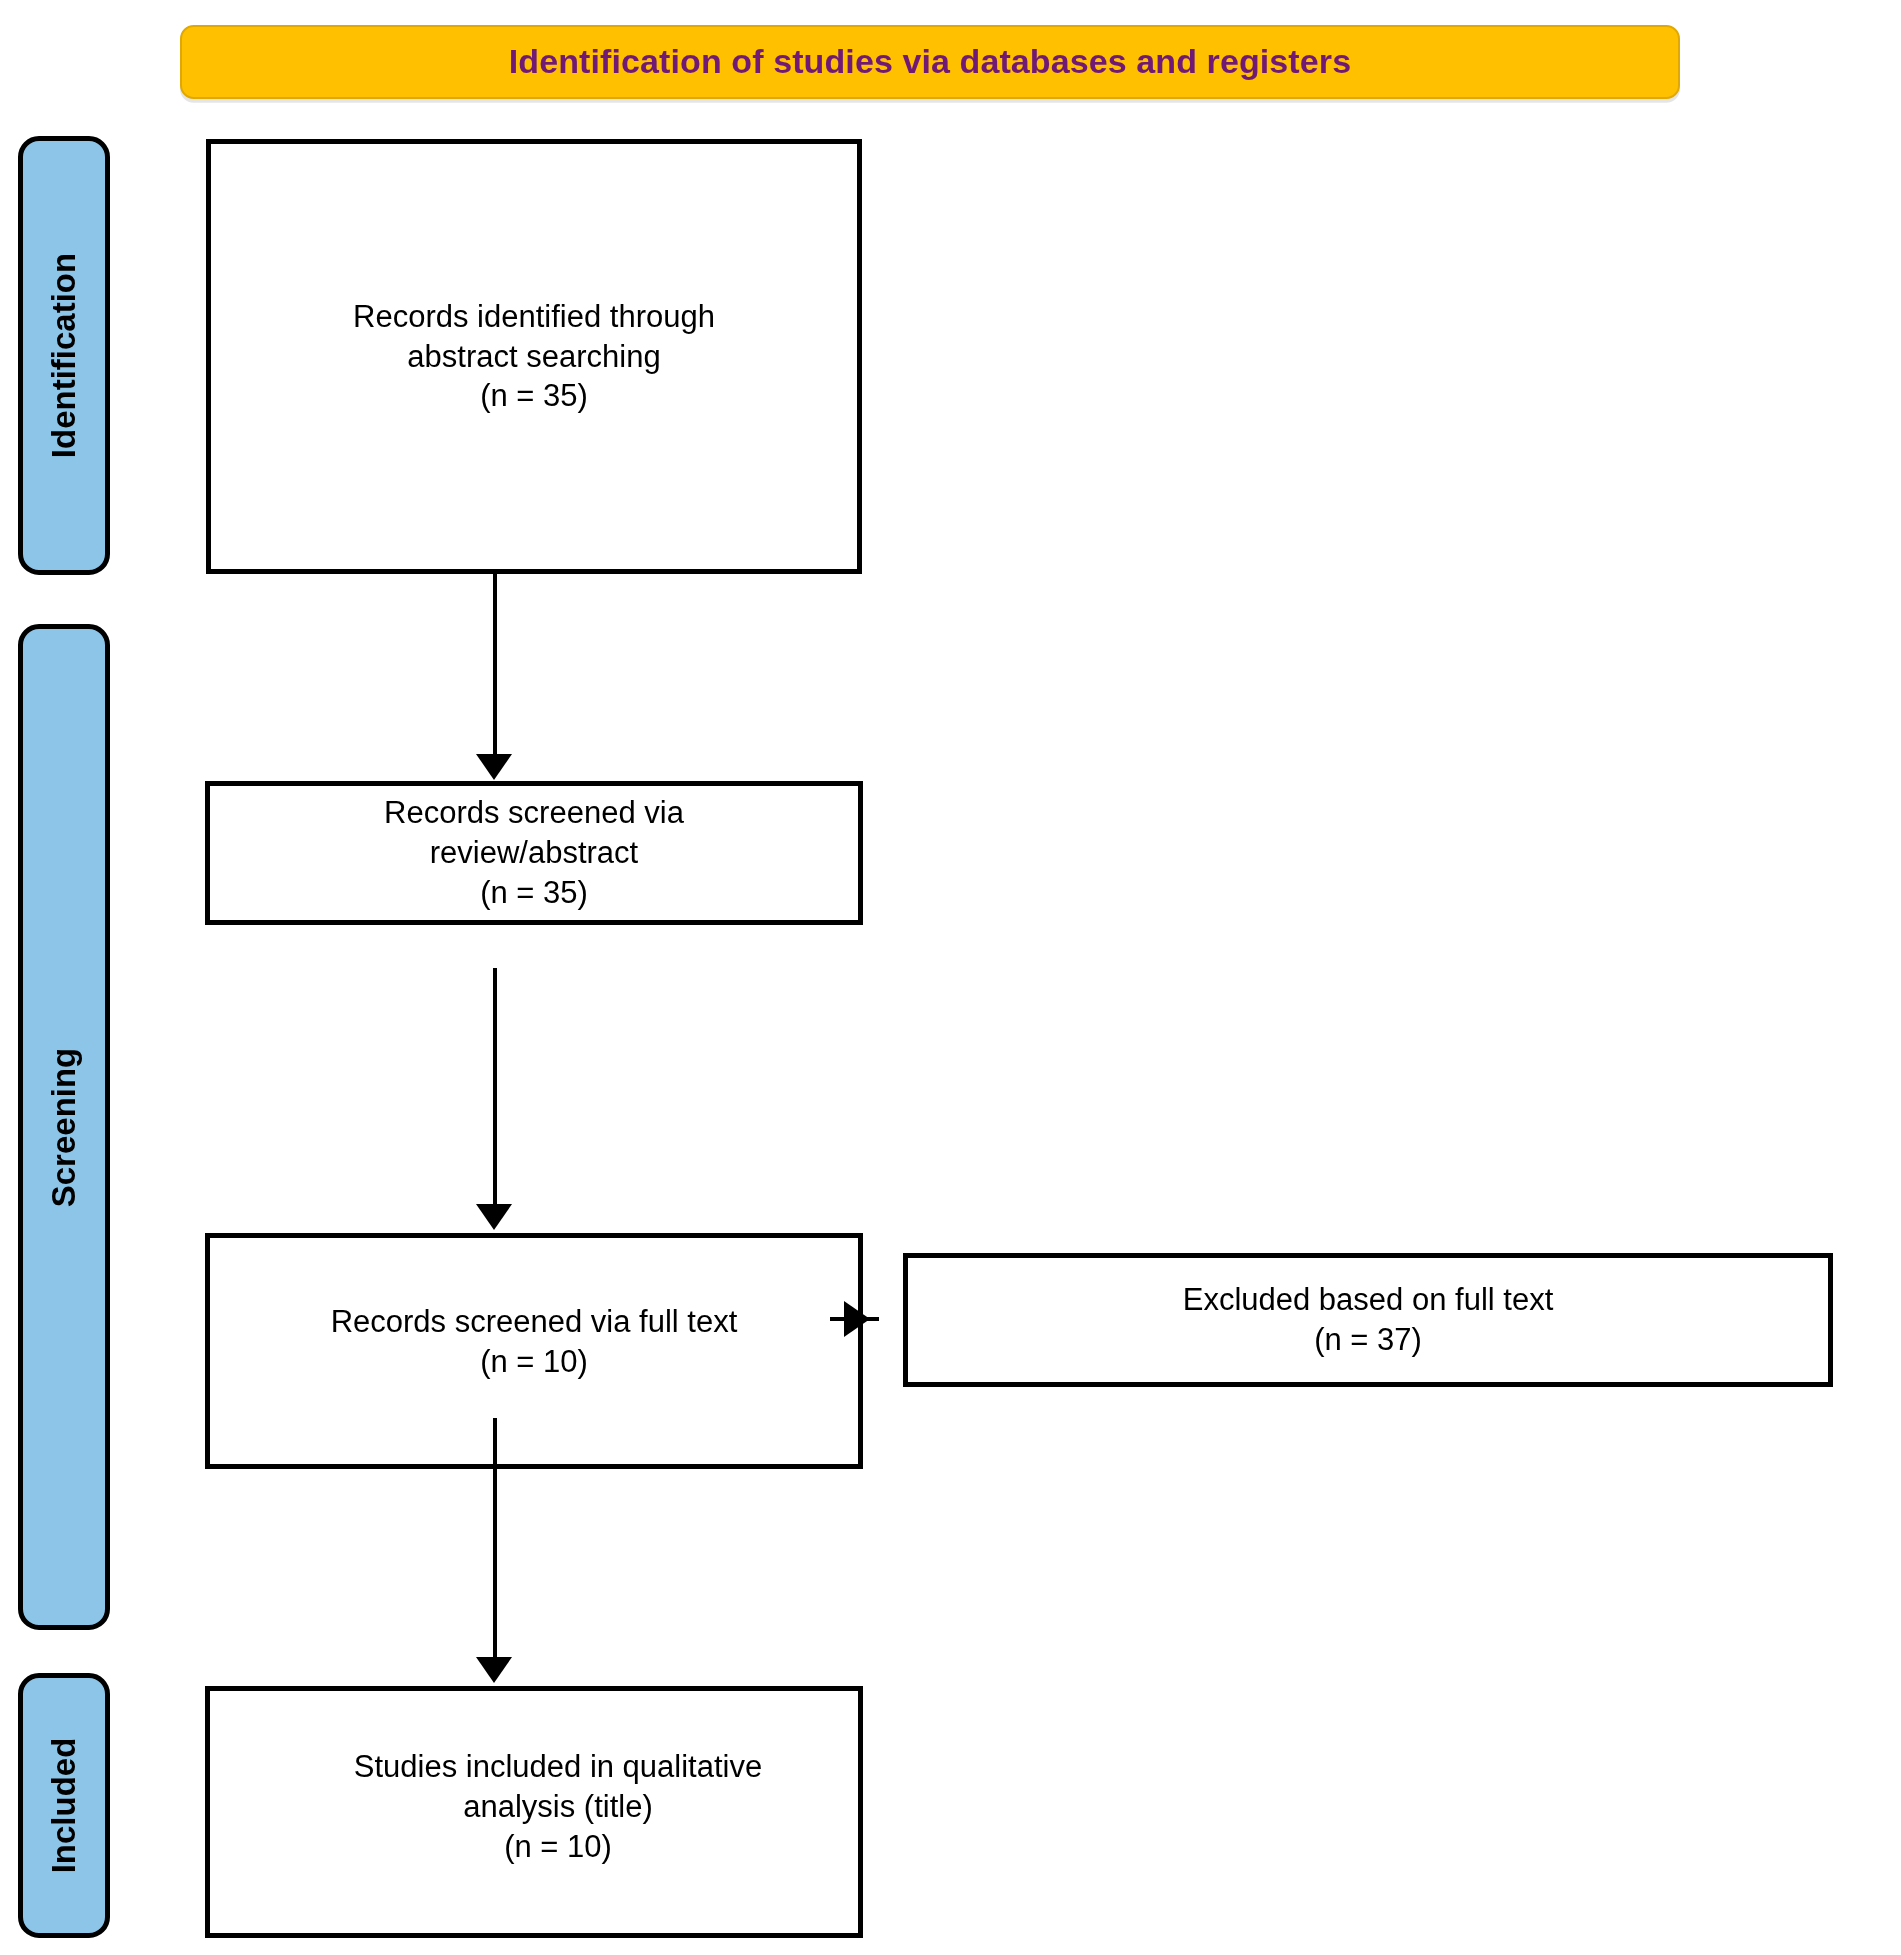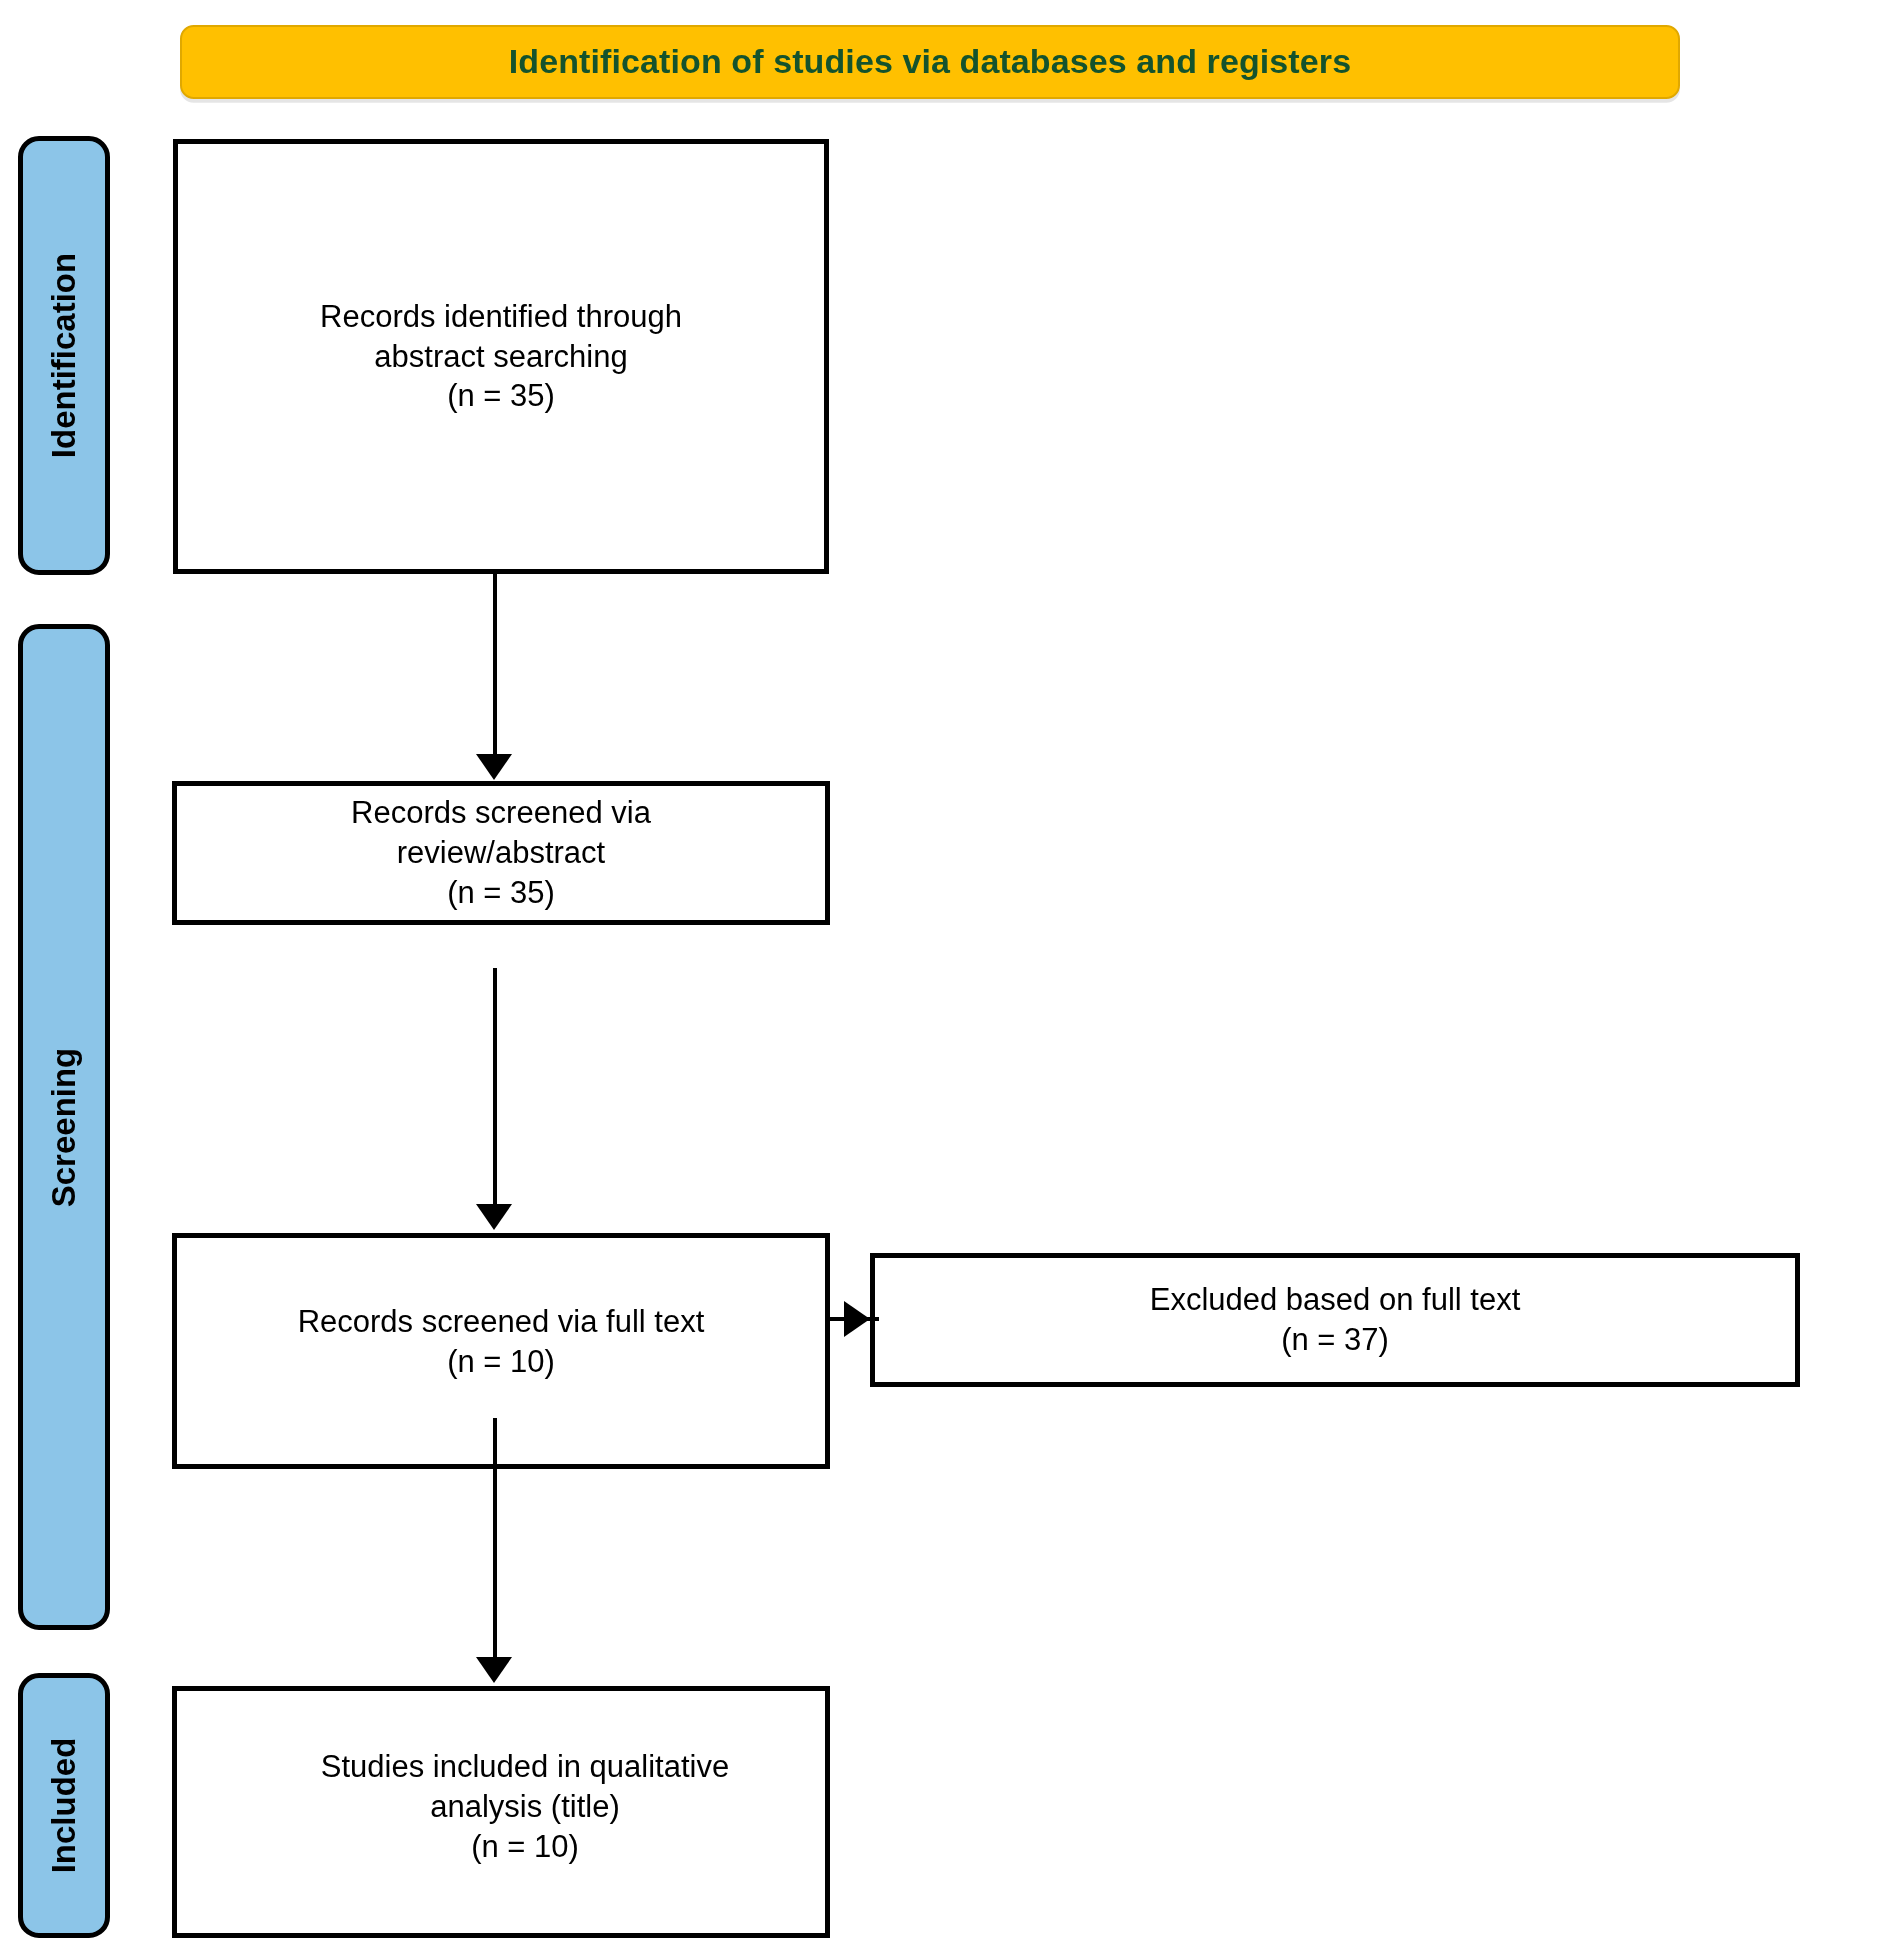--- a/index.html
+++ b/index.html
@@ -39,21 +39,21 @@
     align-items: center;
     justify-content: center;
     box-shadow: 0 3.7px 0 rgba(0,0,0,0.10);
   }
   .banner-text {
     font-size: 34px;
     font-weight: bold;
     letter-spacing: 0.1px;
     text-align: center;
     line-height: 1.1;
-    color: #14532d;
+    color: #701a75;
   }
 
   
   .phase {
     position: absolute;
     left: 17.5px;
     width: 92px;
     background: #8CC5E8;
     border: 5.6px solid #000000;
     border-radius: 21px;
@@ -77,20 +77,21 @@
 
   
   .flowbox {
     position: absolute;
     background: #ffffff;
     border: 5px solid #000000;
     box-sizing: border-box;
     display: flex;
     align-items: center;
     justify-content: center;
+    margin-left: 33px;
   }
   .flowbox-text {
     font-size: 31px;
     line-height: 1.28;
     text-align: center;
     color: #000000;
     padding: 0 13.7px;
   }
 
   #box-identified   { left: 173px;  top: 139px;  width: 656px; height: 435px; }

